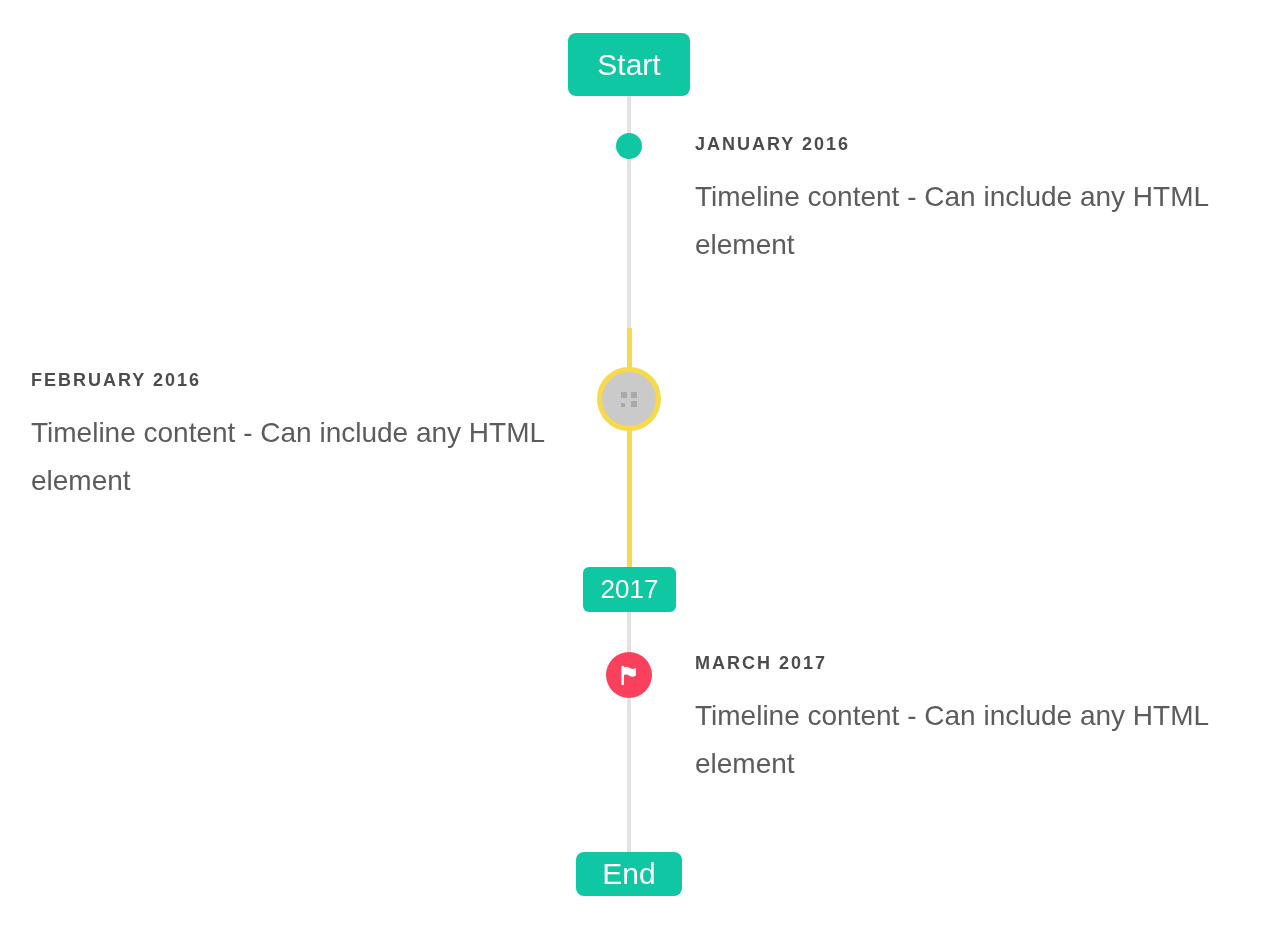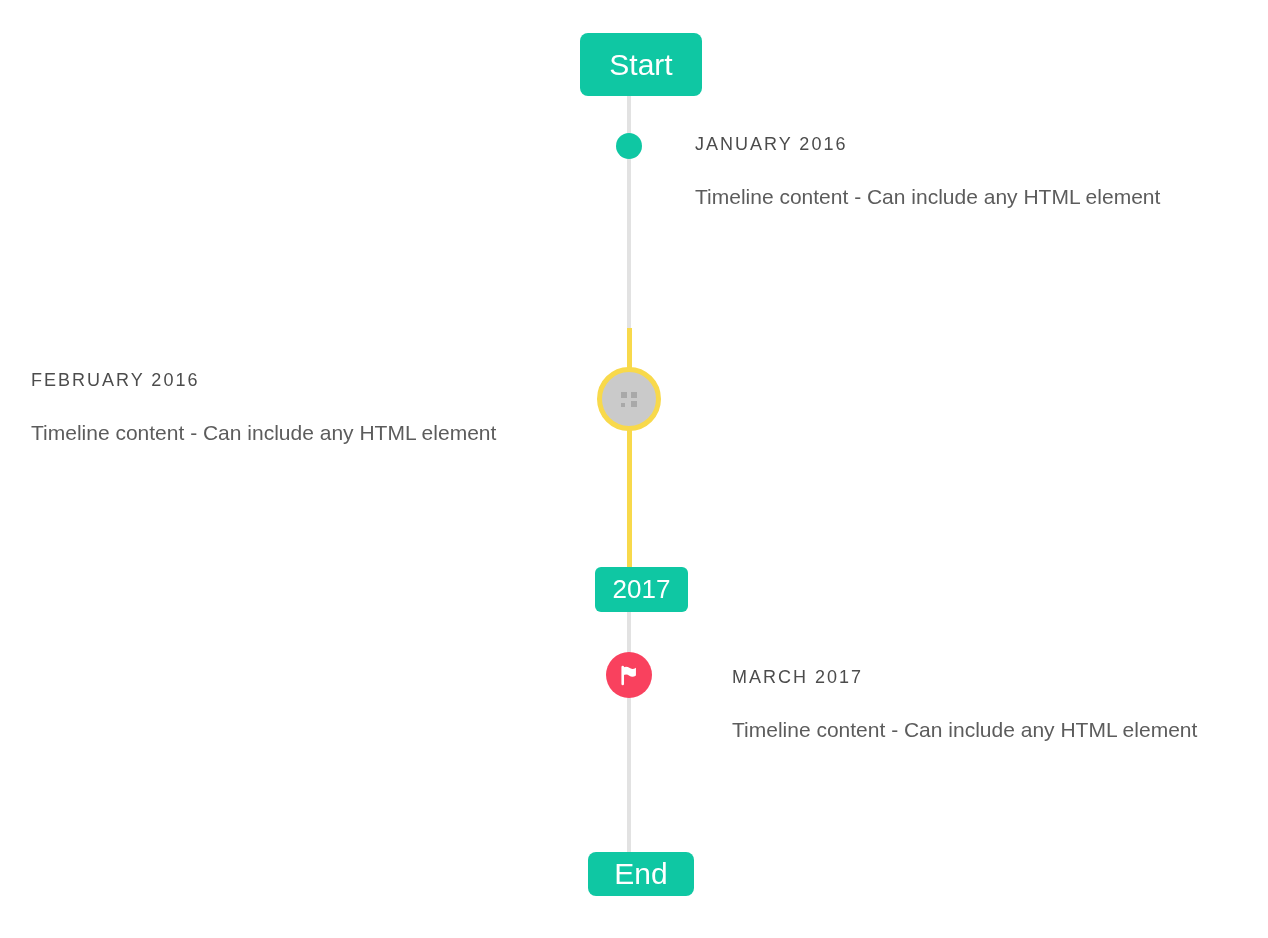--- a/index.html
+++ b/index.html
@@ -25,21 +25,20 @@
   
   .badge {
     position: absolute;
     background: #0fc7a3;
     color: #ffffff;
     display: flex;
     align-items: center;
     justify-content: center;
     border-radius: 8px;
     z-index: 3;
-    margin-left: 12px;
   }
   .badge.start { left: 568px; top: 33px;  width: 122px; height: 63px; font-size: 30px; }
   .badge.year  { left: 583px; top: 567px; width: 93px;  height: 45px; font-size: 26px; border-radius: 6px; }
   .badge.end   { left: 576px; top: 852px; width: 106px; height: 44px; font-size: 30px; }
 
   
   .marker { position: absolute; border-radius: 50%; z-index: 2; }
   .marker.dot-jan {
     left: 616px; top: 133px; width: 26px; height: 26px;
     background: #0fc7a3;
@@ -67,34 +66,34 @@
   .broken-glyph span {
     background: #8f8f8f;
     width: 6px; height: 6px;
   }
   .broken-glyph span:nth-child(3) { width: 4px; height: 4px; align-self: end; }
 
   
   .item { position: absolute; width: 535px; z-index: 1; }
   .item .title {
     font-size: 18px;
-    font-weight: 400;
+    font-weight: 700;
     letter-spacing: 2px;
     color: #4c4c4c;
     line-height: 22px;
   }
   .item .content {
     margin-top: 18px;
-    font-size: 21px;
+    font-size: 28px;
     line-height: 48px;
     color: #5c5c5c;
   }
   .item.jan { left: 695px; top: 133px; }
   .item.feb { left: 31px;  top: 369px; text-align: left; }
-  .item.mar { left: 695px; top: 666px; margin-left: 37px; }
+  .item.mar { left: 695px; top: 652px; }
 </style>
 </head>
 <body>
 
 <div class="stage">
 
   <div class="line-seg gray seg-1"></div>
   <div class="line-seg yellow seg-2"></div>
   <div class="line-seg gray seg-3"></div>
 

